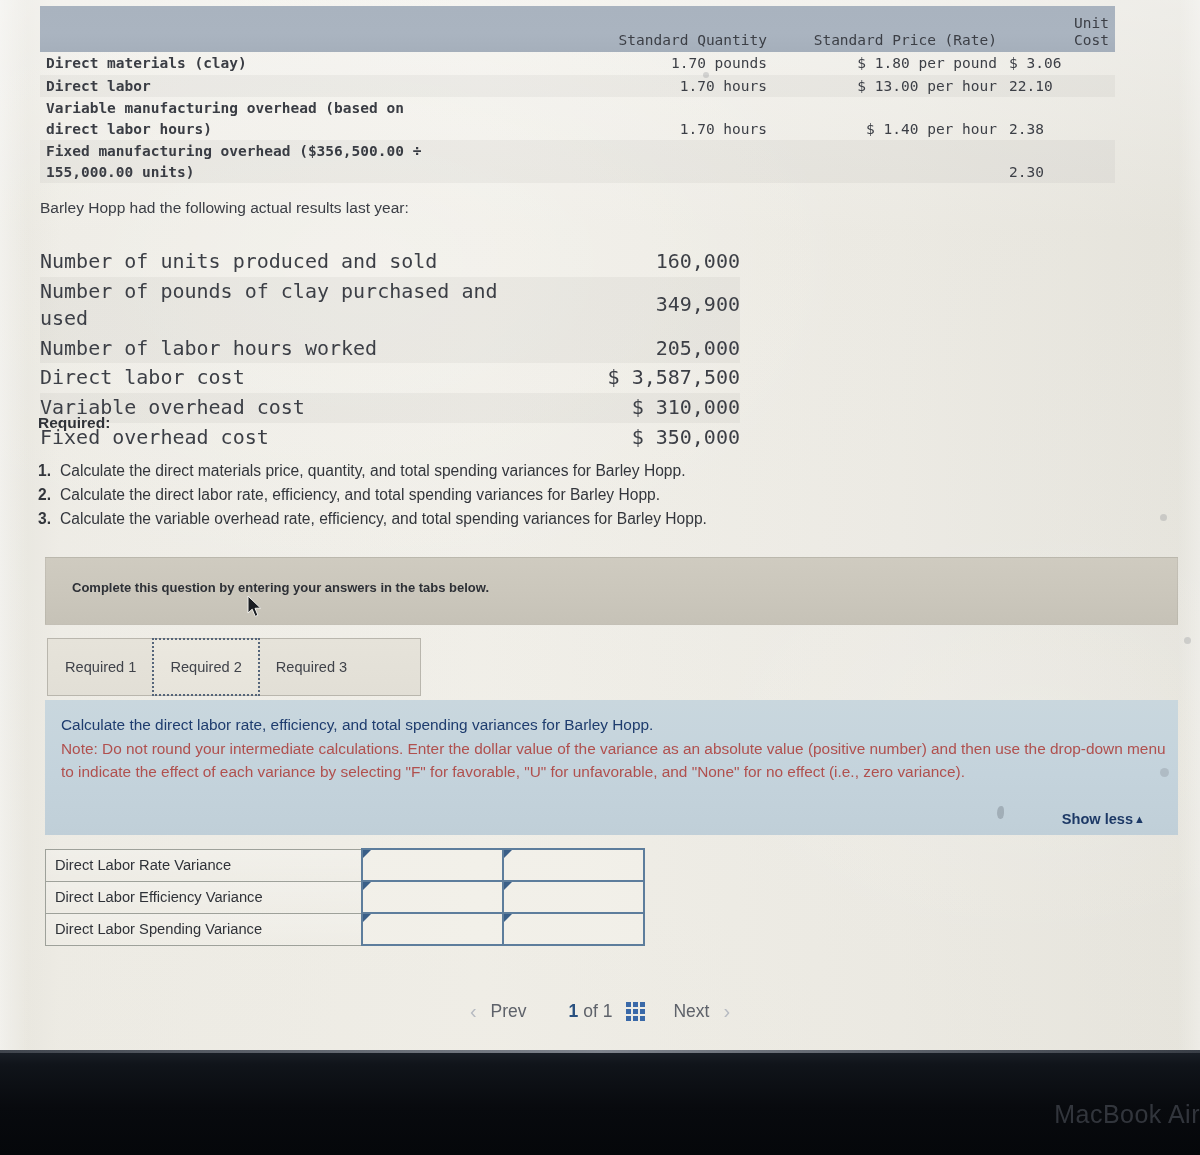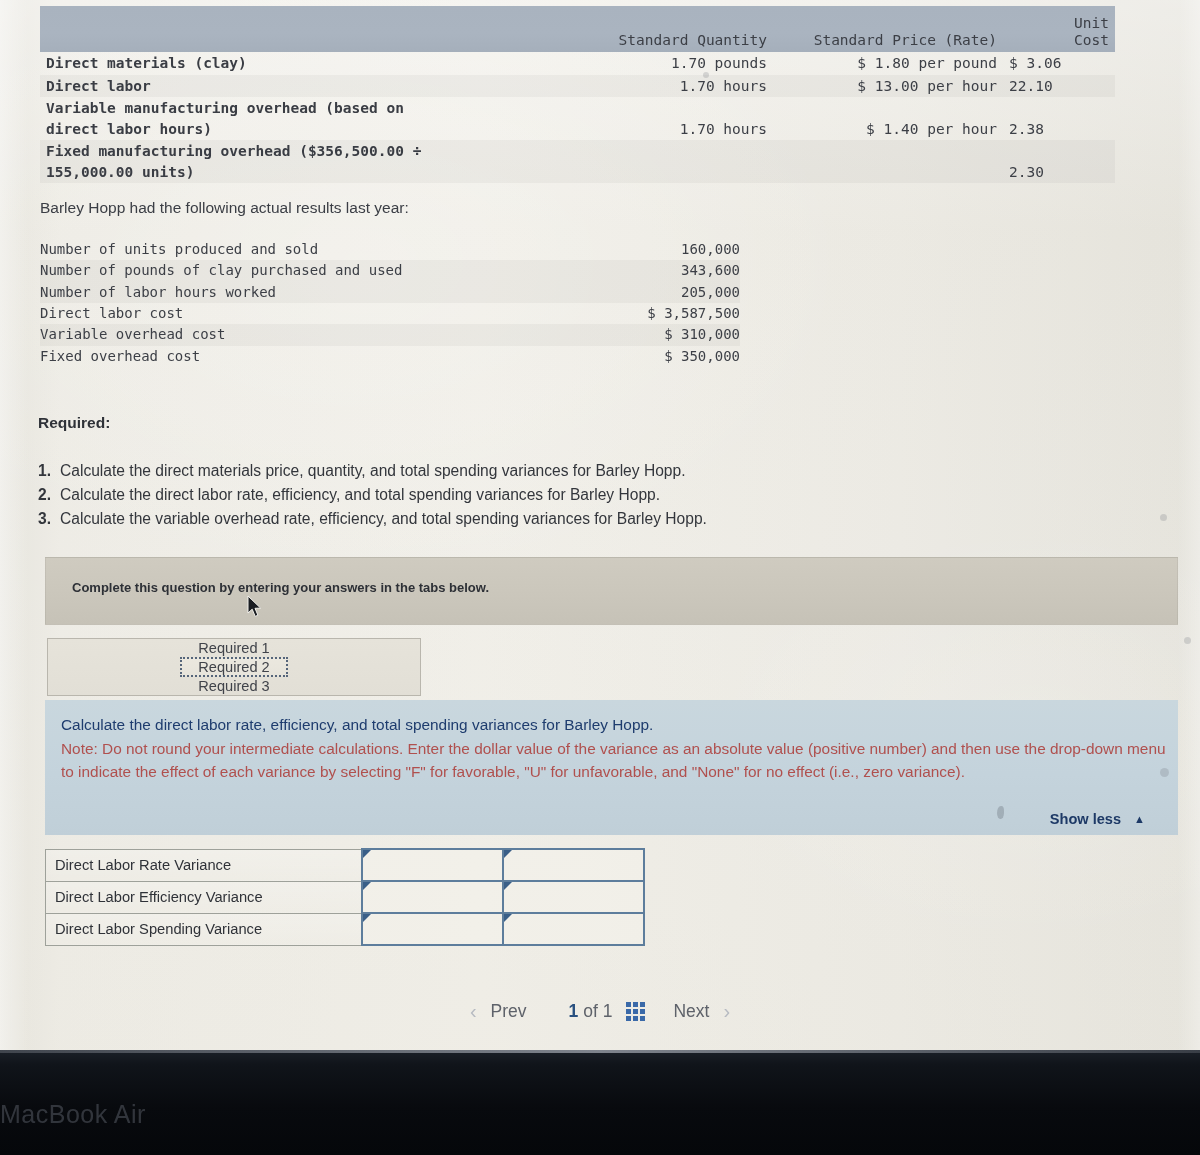--- a/index.html
+++ b/index.html
@@ -77,25 +77,25 @@
 
   
   #actual-intro {
     position: absolute;
     left: 40px; top: 199px;
     font-size: 15.5px;
     color: #3b3e45;
   }
   #actual-table {
     position: absolute;
-    left: 40px; top: 239px;
+    left: 40px; top: 247px;
     width: 700px;
     border-collapse: collapse;
     font-family: "DejaVu Sans Mono", monospace;
-    font-size: 14px;
+    font-size: 20px;
     color: #3c3f46;
   }
   #actual-table td { padding: 1px 0; line-height: 1.38; }
   #actual-table td.v { text-align: right; width: 190px; }
   #actual-table tr.zebra td { background: rgba(0,0,0,0.035); }
 
   
   #required-head {
     position: absolute;
     left: 38px; top: 414px;
@@ -138,21 +138,20 @@
 
   
   #tabstrip {
     position: absolute;
     left: 47px; top: 638px;
     width: 374px; height: 58px;
     background: linear-gradient(180deg,#e6e3da 0%, #e2dfd6 100%);
     border: 1px solid #b9b6ad;
     display: flex;
     align-items: center;
-    flex-direction: column;
   }
   .tab {
     height: 100%;
     display: flex;
     align-items: center;
     justify-content: center;
     font-size: 14.6px;
     color: #40434a;
     padding: 0 17px;
     position: relative;
@@ -184,21 +183,21 @@
   #infolines .note {
     font-size: 15.4px;
     color: #b0504e;
     line-height: 1.45;
   }
   #showless {
     position: absolute;
     right: 33px; bottom: 8px;
     font-size: 14.6px; font-weight: bold;
     color: #1d3966;
-    display: flex; align-items: center; gap: 13px;
+    display: flex; align-items: center; gap: 1px;
   }
   #showless .tri { font-size: 11px; line-height: 1; }
   #smudge {
     position: absolute;
     left: 997px; top: 806px;
     width: 7px; height: 13px;
     background: rgba(90,95,105,0.30);
     border-radius: 60% 40% 50% 50%;
   }
 
@@ -270,21 +269,21 @@
   #bezel:before {
     content: "";
     position: absolute;
     left: 0; top: 0; width: 1200px; height: 3px;
     background: linear-gradient(90deg, rgba(180,185,195,0.25), rgba(210,215,225,0.55) 50%, rgba(170,175,185,0.22));
   }
   #bezel-logo {
     position: absolute;
     left: 0; top: 50px;
     width: 1200px;
-    text-align: left;
+    text-align: right;
     font-size: 25px;
     color: rgba(150,156,168,0.30);
     letter-spacing: 0.5px;
   }
   #edge-left {
     position: absolute; left: 0; top: 0;
     width: 28px; height: 1050px;
     background: linear-gradient(90deg, rgba(255,255,255,0.45), rgba(255,255,255,0.0));
     z-index: 5; pointer-events: none;
   }
@@ -349,21 +348,21 @@
   <div id="actual-intro">Barley Hopp had the following actual results last year:</div>
 
   <table id="actual-table">
     <tbody>
       <tr>
         <td>Number of units produced and sold</td>
         <td class="v">160,000</td>
       </tr>
       <tr class="zebra">
         <td>Number of pounds of clay purchased and used</td>
-        <td class="v">343,600</td>
+        <td class="v">349,900</td>
       </tr>
       <tr class="zebra">
         <td>Number of labor hours worked</td>
         <td class="v">205,000</td>
       </tr>
       <tr>
         <td>Direct labor cost</td>
         <td class="v">$ 3,587,500</td>
       </tr>
       <tr class="zebra">

